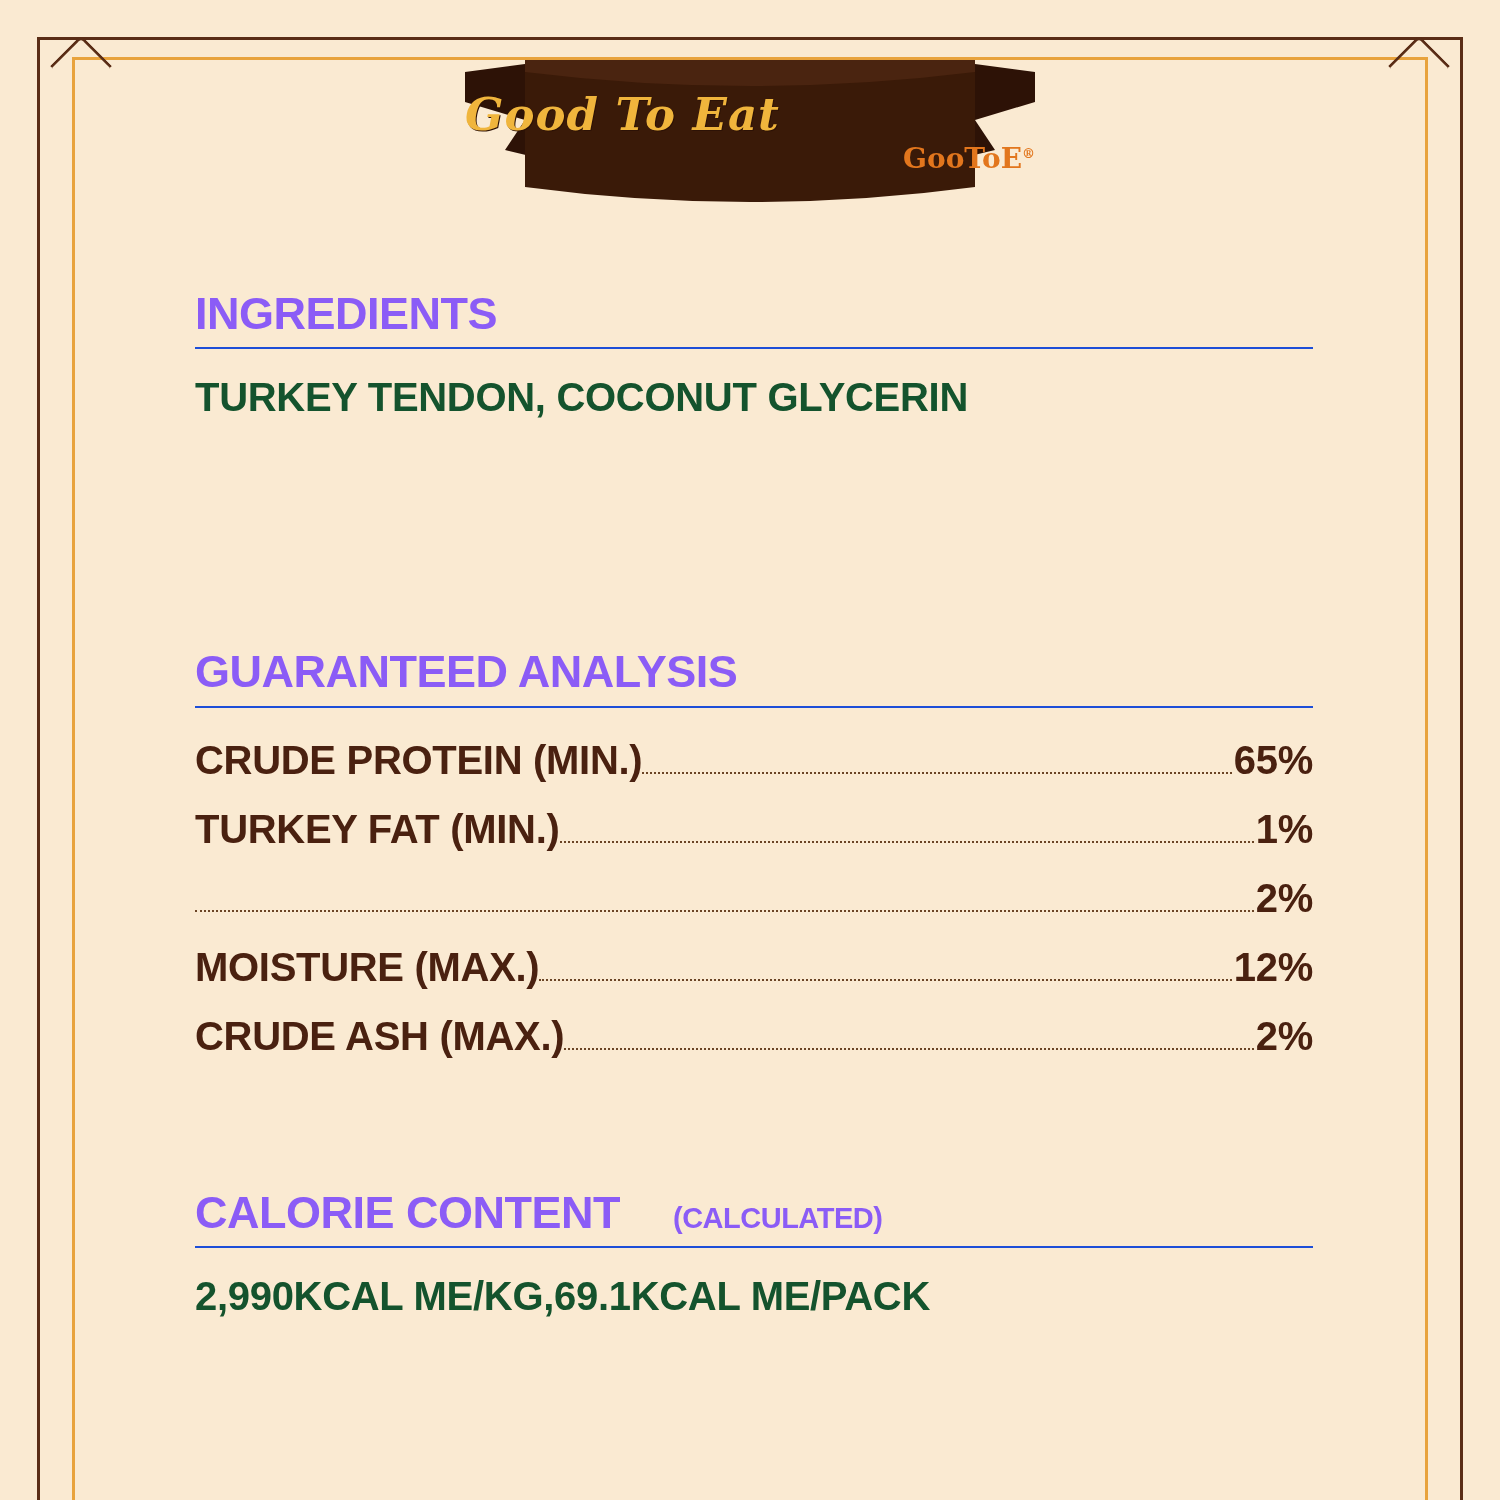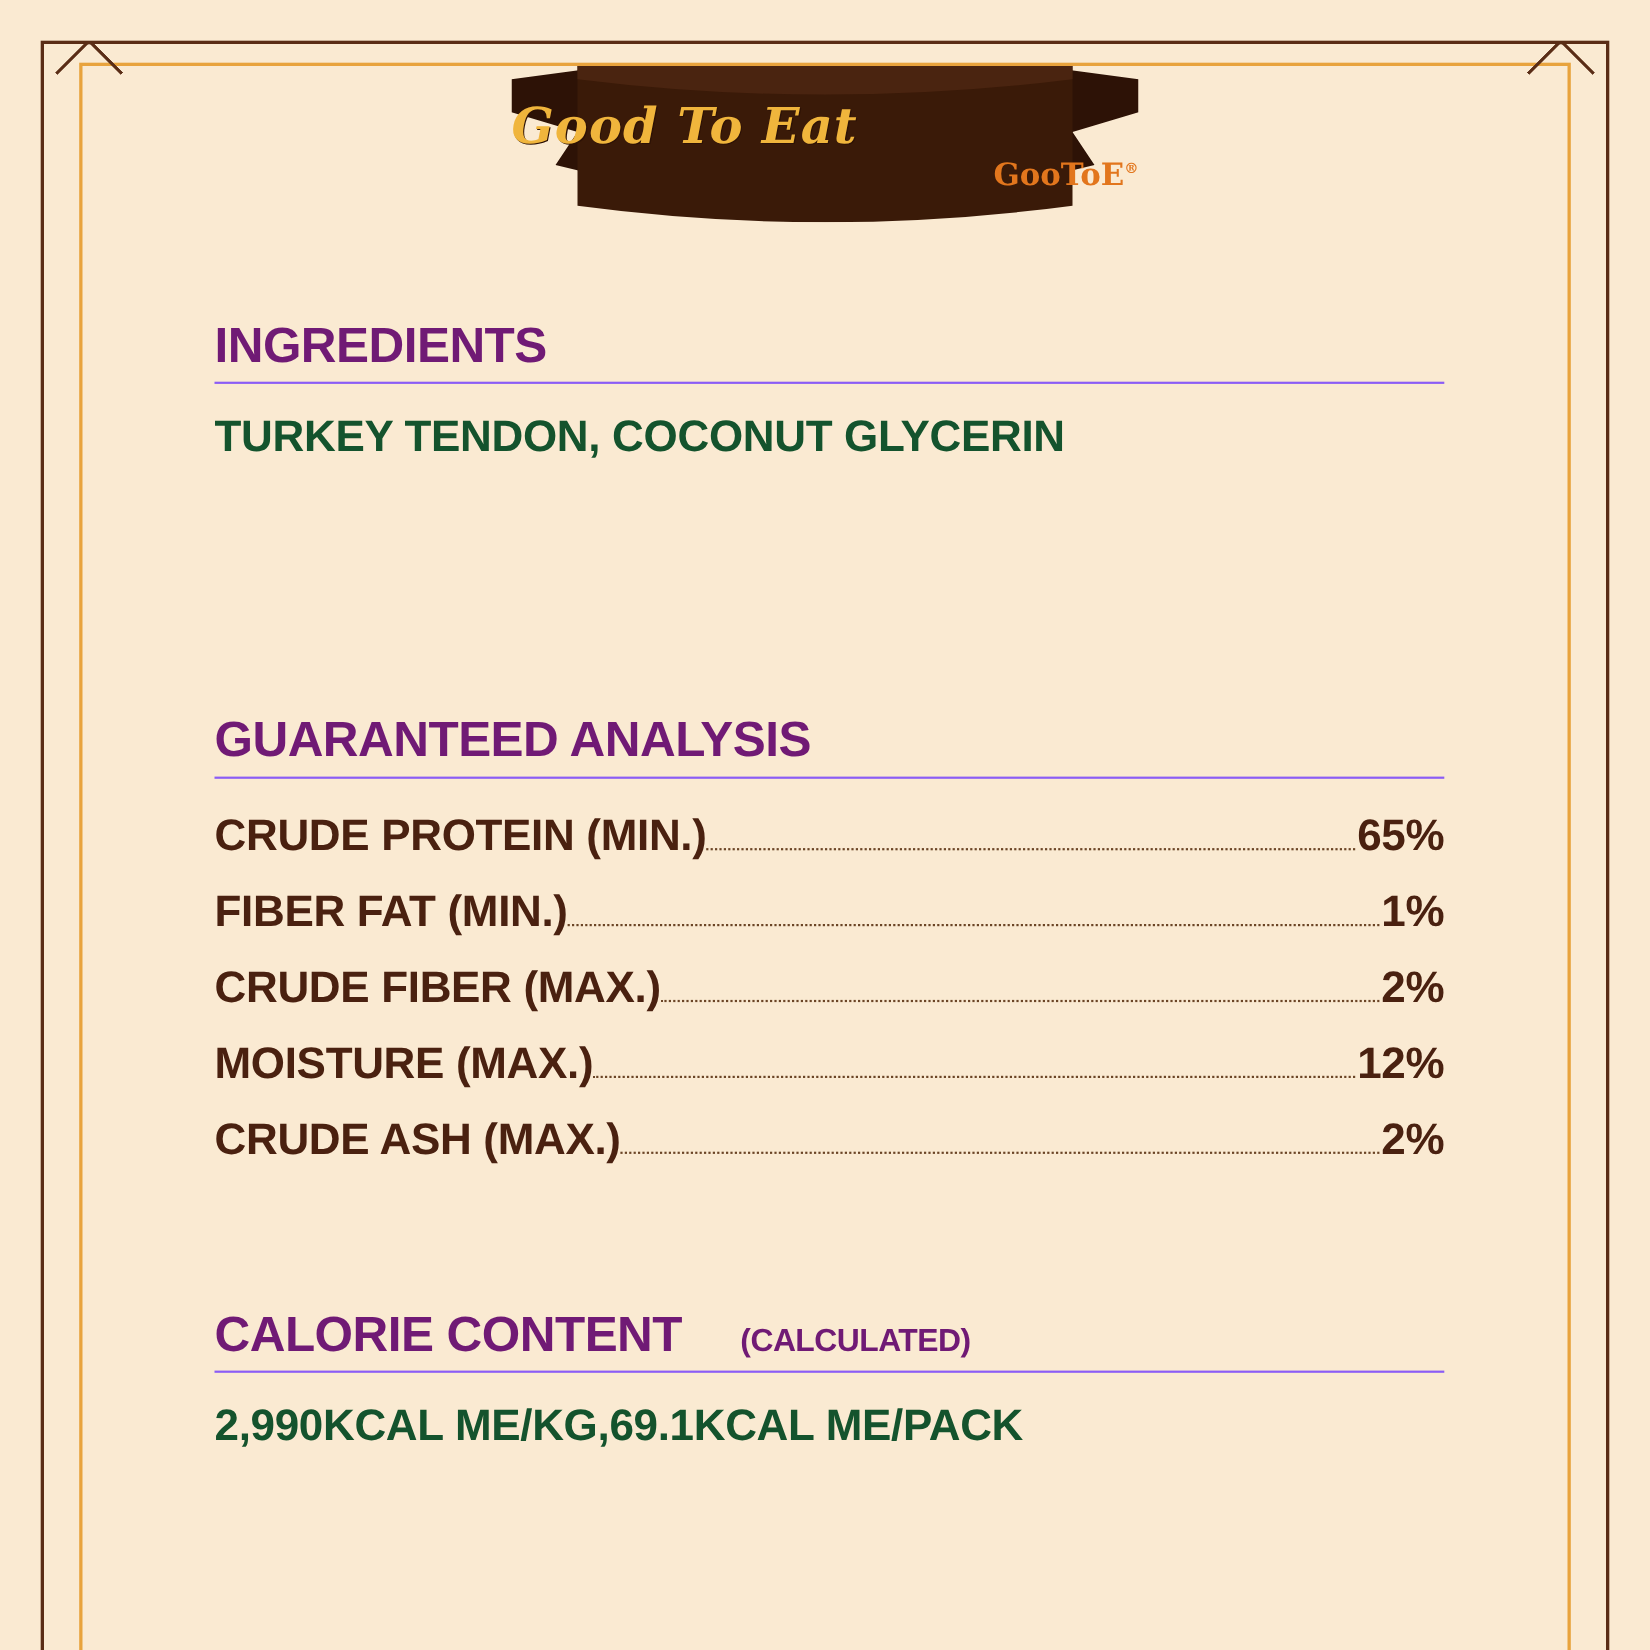--- a/index.html
+++ b/index.html
@@ -111,25 +111,25 @@
     top: 290px;
     width: 1118px;
   }
 
   .section { margin-bottom: 0; }
 
   .section-head {
     font-family: "Liberation Sans", sans-serif;
     font-weight: bold;
     font-size: 45px;
-    color: #701a75;
+    color: #8b5cf6;
     letter-spacing: -0.5px;
     line-height: 1.05;
     padding-bottom: 10px;
-    border-bottom: 2px solid #8b5cf6;
+    border-bottom: 2px solid #1d4ed8;
     white-space: nowrap;
   }
   .section-head .small {
     font-size: 29px;
     letter-spacing: -0.5px;
     margin-left: 41px;
   }
   .section-body {
     font-family: "Liberation Sans", sans-serif;
     font-weight: bold;
@@ -199,27 +199,26 @@
       <div class="section-head">GUARANTEED ANALYSIS</div>
       <div class="ga-list">
 
         <div class="ga-row">
           <span class="ga-label">CRUDE PROTEIN (MIN.)</span>
           <span class="ga-dots"></span>
           <span class="ga-value">65%</span>
         </div>
 
         <div class="ga-row">
-          <span class="ga-label">FIBER FAT (MIN.)</span>
+          <span class="ga-label">TURKEY FAT (MIN.)</span>
           <span class="ga-dots"></span>
           <span class="ga-value">1%</span>
         </div>
 
         <div class="ga-row">
-          <span class="ga-label">CRUDE FIBER (MAX.)</span>
           <span class="ga-dots"></span>
           <span class="ga-value">2%</span>
         </div>
 
         <div class="ga-row">
           <span class="ga-label">MOISTURE (MAX.)</span>
           <span class="ga-dots"></span>
           <span class="ga-value">12%</span>
         </div>
 

